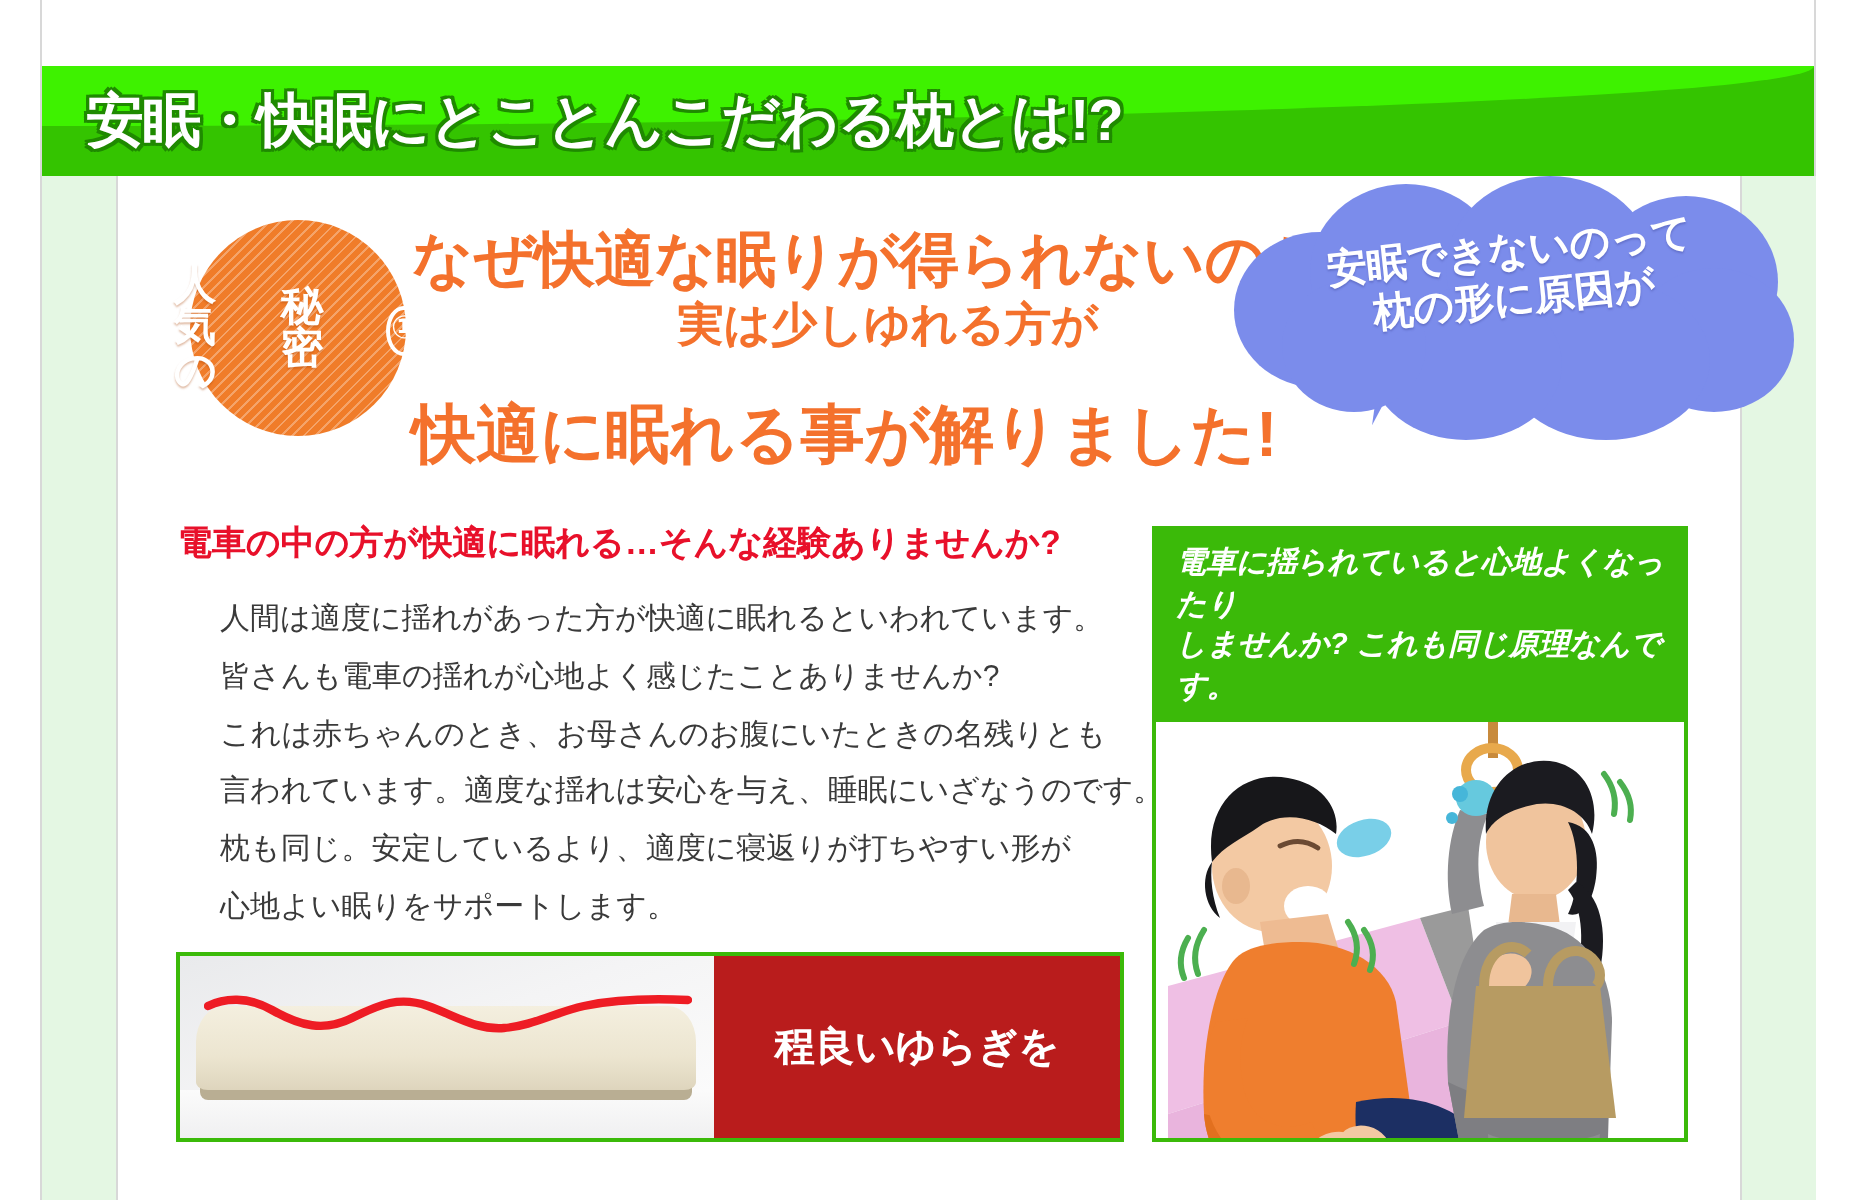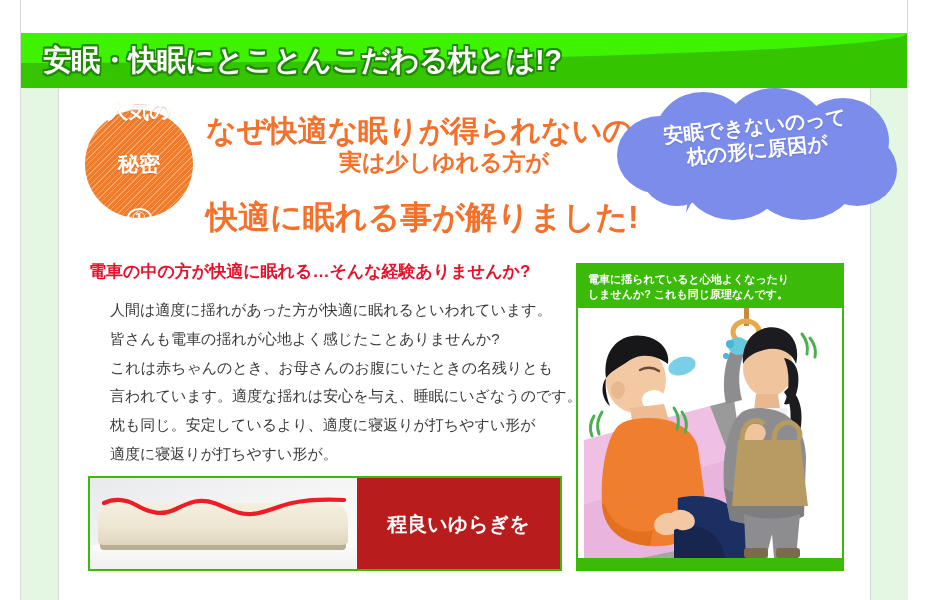--- a/index.html
+++ b/index.html
@@ -104,36 +104,36 @@
     left: 59px;
     top: 88px;
     width: 811px;
     height: 512px;
     background: #ffffff;
   }
 
   
   .badge {
     position: absolute;
-    left: 26px;
+    left: 36px;
     top: 22px;
     width: 108px;
     height: 108px;
     border-radius: 50%;
     background:
       repeating-linear-gradient(
         135deg,
         rgba(255,255,255,0.30) 0px,
         rgba(255,255,255,0.30) 1px,
         rgba(255,255,255,0.0) 1px,
         rgba(255,255,255,0.0) 4px
       ),
       #f07c29;
     display: flex;
-    flex-direction: column;
+    flex-direction: row;
     align-items: center;
     justify-content: center;
     line-height: 1.02;
     gap: 32px;
   }
   .badge-l1, .badge-l2 {
     color: #ffffff;
     font-weight: bold;
     font-size: 21px;
     letter-spacing: 0px;
@@ -296,23 +296,24 @@
     top: 175px;
     width: 268px;
     height: 308px;
     background: #3bba09;
     border: 2px solid #3bba09;
     overflow: hidden;
   }
   .illus-caption {
     padding: 7px 0 6px 10px;
     color: #ffffff;
-    font-size: 11px;
+    font-size: 15px;
     font-weight: bold;
     line-height: 1.38;
+    font-style: italic;
   }
   .illus-art {
     position: relative;
     width: 100%;
     height: 250px;
     background: #ffffff;
     overflow: hidden;
   }
 </style>
 </head>
@@ -365,21 +366,21 @@
     </div>
 
     <div class="sub-heading">電車の中の方が快適に眠れる…そんな経験ありませんか?</div>
 
     <div class="body-copy">
       <p>人間は適度に揺れがあった方が快適に眠れるといわれています。</p>
       <p>皆さんも電車の揺れが心地よく感じたことありませんか?</p>
       <p>これは赤ちゃんのとき、お母さんのお腹にいたときの名残りとも</p>
       <p>言われています。適度な揺れは安心を与え、睡眠にいざなうのです。</p>
       <p>枕も同じ。安定しているより、適度に寝返りが打ちやすい形が</p>
-      <p>適度に寝返りが打ちやすい形が。</p>
+      <p>心地よい眠りをサポートします。</p>
     </div>
 
     <div class="product-box">
       <div class="product-photo">
         <div class="pillow-table"></div>
         <div class="pillow-base"></div>
         <div class="pillow-body"></div>
         <svg class="pillow-wave" viewBox="0 0 244 26" preserveAspectRatio="none">
           <path d="M2,7 C10,3 22,2 34,9 C48,17 60,20 74,13 C88,6 98,2 112,7
                    C126,12 136,19 150,18 C164,17 176,10 190,7 C204,4 220,3 242,4" fill="none" stroke="#ee1c24" stroke-width="4.2" stroke-linecap="round"></path>

